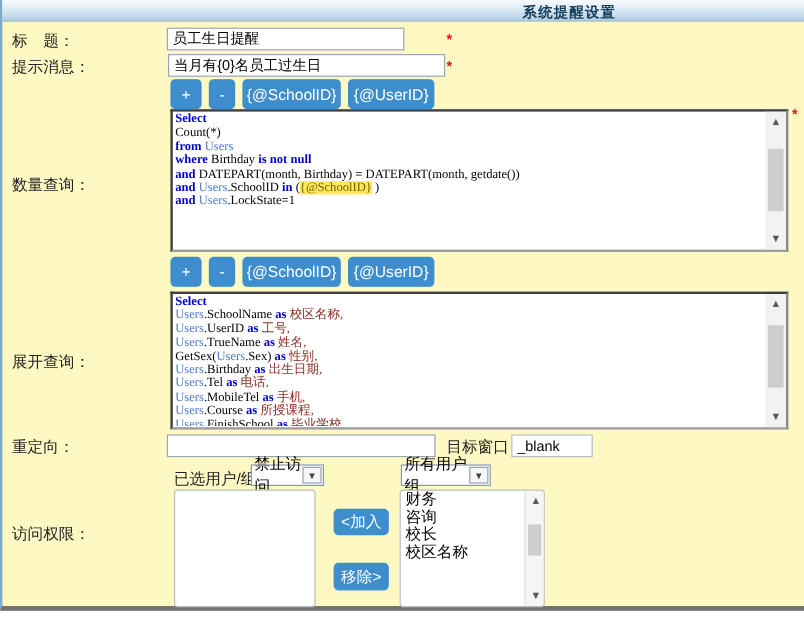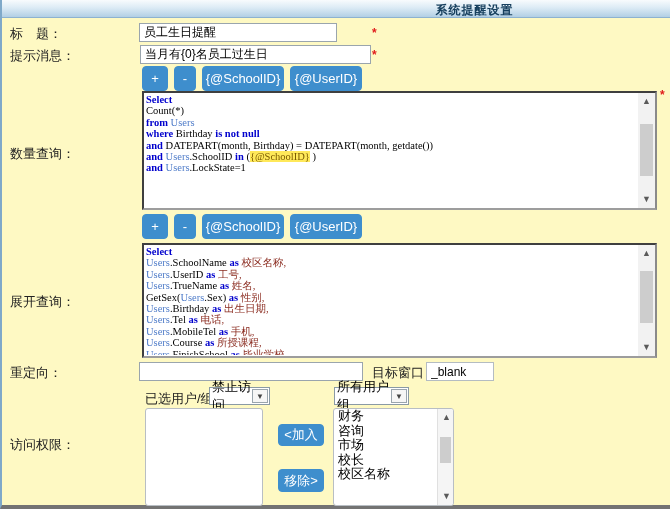--- a/index.html
+++ b/index.html
@@ -113,21 +113,20 @@
 
     <div class="listbox" style="left:143px; top:408px; width:118px; height:98px;"></div>
 
     <div class="btn" style="left:276px; top:424px; width:46px; height:22px;">&lt;加入</div>
     <div class="btn" style="left:276px; top:469px; width:46px; height:23px;">移除&gt;</div>
 
     <div class="listbox" style="left:331px; top:408px; width:121px; height:98px;">
       <div style="position:absolute; left:0; top:0; right:16px; bottom:0; overflow:hidden;">
           <div class="item">财务</div>
           <div class="item">咨询</div>
-          <div class="item">市场</div>
           <div class="item">校长</div>
           <div class="item">校区名称</div>
         </div>
       <div class="sbar" style="width:16px; background:#f5f5f5; border-left:1px solid #e0e0e0;">
         <div class="arr up">▲</div>
         <div class="thumb" style="top:28px; height:26px; left:2px; width:11px;"></div>
         <div class="arr dn">▼</div>
       </div>
     </div>
 

